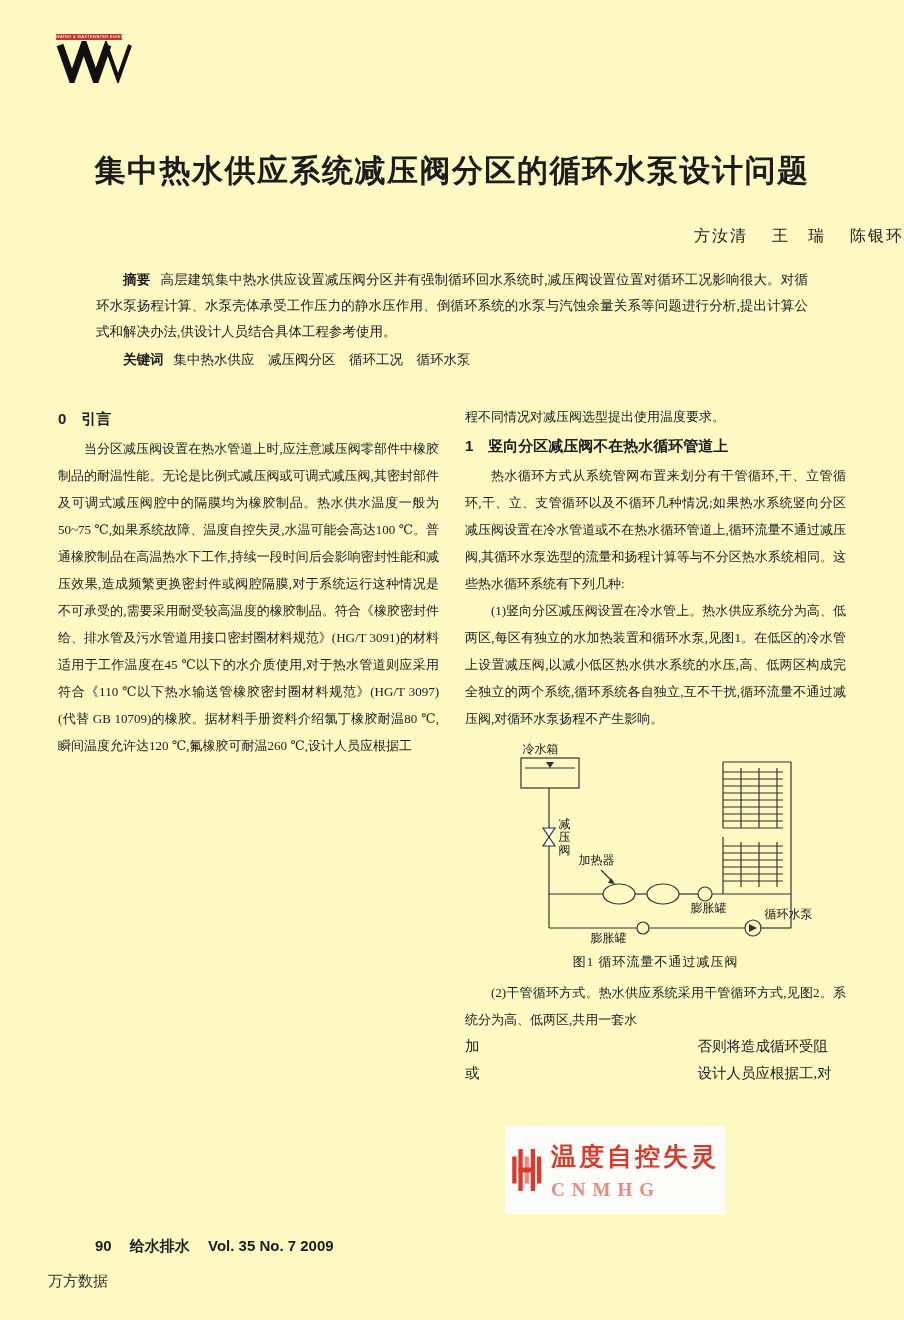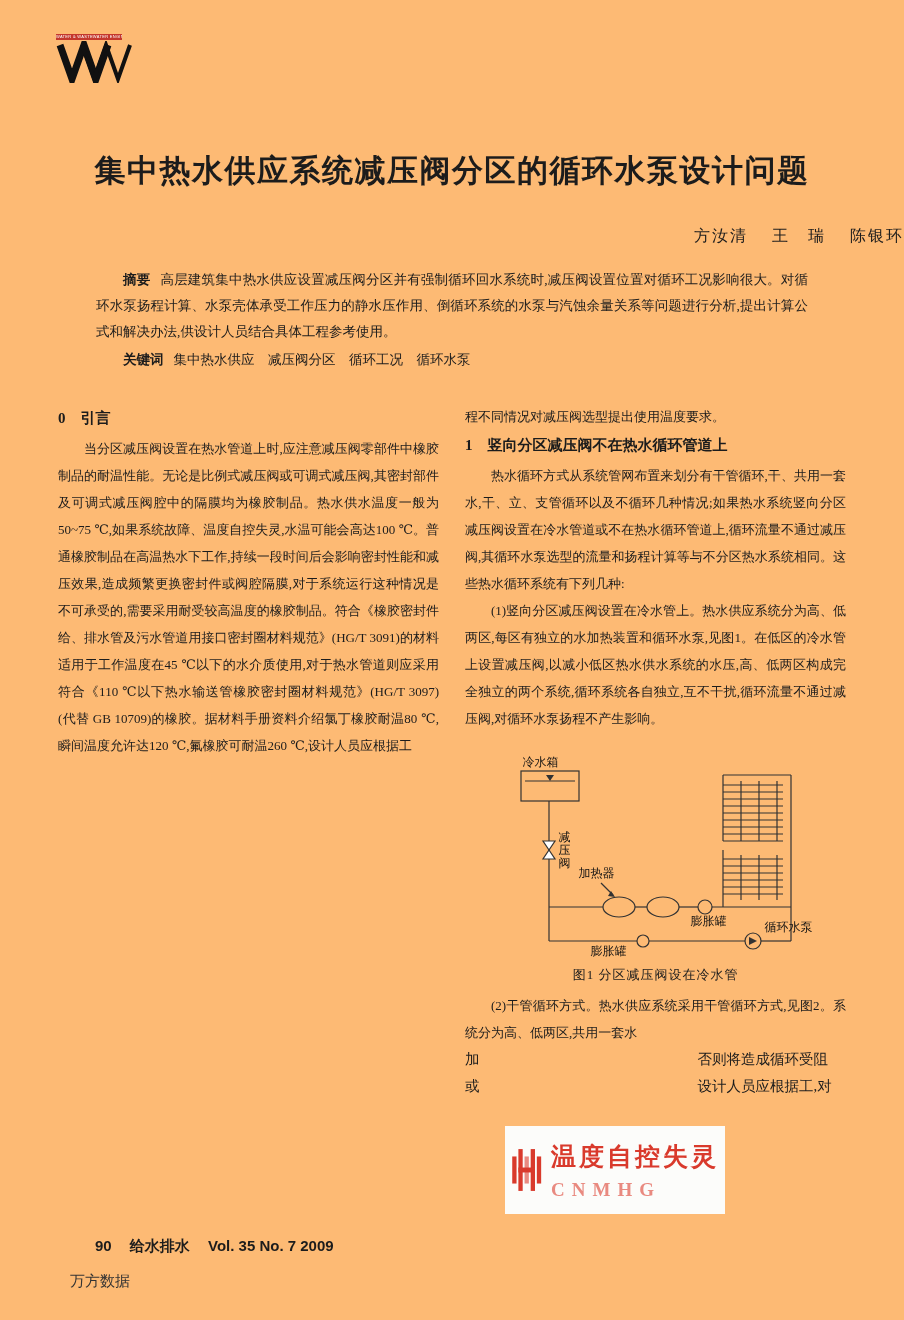--- a/index.html
+++ b/index.html
@@ -1,19 +1,19 @@
 <!DOCTYPE html>
 <html><head>
 <meta charset="utf-8">
 <style>
   * { margin:0; padding:0; box-sizing:border-box; }
   html,body { background:#e8e8e8; }
   .page {
     position:relative; width:904px; height:1320px; margin:0 auto;
-    background:#fdba74; color:#1c1c1c; overflow:hidden;
+    background:#fef9c3; color:#1c1c1c; overflow:hidden;
     font-family:"Liberation Serif","DejaVu Serif",serif;
   }
   
   .masthead { position:absolute; left:56px; top:34px; width:80px; }
   .banner {
     display:block; width:66px; height:6px; background:#c4372c; color:#fff;
     font-family:"Liberation Sans",sans-serif; font-size:4px; line-height:6px;
     overflow:hidden; white-space:nowrap; letter-spacing:.3px; text-align:center;
   }
   .wmark { display:block; margin-top:1px; }
@@ -25,43 +25,43 @@
   }
   .authors { margin-top:34px; text-align:right; font-size:16px; letter-spacing:2px; }
   .affiliation { margin-top:15px; text-align:center; font-size:13px; color:#222; }
   .abstract { margin:20px 96px 0 96px; font-size:13.5px; line-height:26px; text-align:justify; text-indent:2em; }
   .keywords { margin:2px 96px 0 96px; font-size:13.5px; line-height:26px; text-indent:2em; }
   .blabel { font-family:"Liberation Sans",sans-serif; font-weight:bold; margin-right:10px; }
   
   .columns { display:flex; gap:26px; margin:30px 58px 0 58px; }
   .col { width:381px; }
   .sec-heading {
-    font-family:Liberation Serif, serif;
+    font-family:Liberation Sans, sans-serif;
     font-size:15px; font-weight:bold; line-height:27px; margin:2px 0 3px 0;
   }
   .para { font-size:13px; line-height:27px; text-align:justify; text-indent:2em; }
   .para.no-indent { text-indent:0; }
   .fragline { font-size:14.5px; line-height:27px; white-space:nowrap; }
   .gap { display:inline-block; width:218px; }
   
-  .figure { margin:23px 0 8px 0; }
+  .figure { margin:10px 0 8px 0; }
   .fig-canvas { position:relative; width:330px; height:205px; margin:0 auto; }
   .fig-label {
     position:absolute; font-size:12px; line-height:13px; color:#111;
     font-family:"Liberation Serif",serif;
   }
   .fig-label.vert { width:14px; word-break:break-all; }
   .fig-caption { text-align:center; font-size:13px; margin-top:6px; letter-spacing:1px; }
   
   .footer {
     position:absolute; left:95px; top:1237px;
     font-family:"Liberation Sans",sans-serif; font-weight:bold; font-size:15px;
   }
   .footer span { margin-right:14px; }
-  .provider { position:absolute; left:70px; top:1272px; font-size:15px; color:#333; }
+  .provider { position:absolute; left:48px; top:1272px; font-size:15px; color:#333; }
   
   .cn-watermark {
     position:absolute; left:505px; top:1126px; width:220px; height:88px;
     background:#fcfcfa; display:flex; align-items:center; gap:8px; padding:4px 6px;
   }
   .cn-wm-text { display:flex; flex-direction:column; justify-content:center; }
   .cn-wm-line1 {
     color:#d93a2c; font-family:"Liberation Sans",sans-serif; font-weight:bold;
     font-size:25px; letter-spacing:3px; white-space:nowrap;
   }
@@ -96,21 +96,21 @@
   <div class="columns">
 
     <div class="col">
       <h3 class="sec-heading">0　引言</h3>
       <p class="para">当分区减压阀设置在热水管道上时,应注意减压阀零部件中橡胶制品的耐温性能。无论是比例式减压阀或可调式减压阀,其密封部件及可调式减压阀腔中的隔膜均为橡胶制品。热水供水温度一般为50~75 ℃,如果系统故障、温度自控失灵,水温可能会高达100 ℃。普通橡胶制品在高温热水下工作,持续一段时间后会影响密封性能和减压效果,造成频繁更换密封件或阀腔隔膜,对于系统运行这种情况是不可承受的,需要采用耐受较高温度的橡胶制品。符合《橡胶密封件给、排水管及污水管道用接口密封圈材料规范》(HG/T 3091)的材料适用于工作温度在45 ℃以下的水介质使用,对于热水管道则应采用符合《110 ℃以下热水输送管橡胶密封圈材料规范》(HG/T 3097)(代替 GB 10709)的橡胶。据材料手册资料介绍氯丁橡胶耐温80 ℃,瞬间温度允许达120 ℃,氟橡胶可耐温260 ℃,设计人员应根据工</p>
     </div>
 
     <div class="col">
       <p class="para no-indent">程不同情况对减压阀选型提出使用温度要求。</p>
       <h3 class="sec-heading">1　竖向分区减压阀不在热水循环管道上</h3>
-      <p class="para">热水循环方式从系统管网布置来划分有干管循环,干、共用一套水,干、立、支管循环以及不循环几种情况;如果热水系统竖向分区减压阀设置在冷水管道或不在热水循环管道上,循环流量不通过减压阀,其循环水泵选型的流量和扬程计算等与不分区热水系统相同。这些热水循环系统有下列几种:</p>
+      <p class="para">热水循环方式从系统管网布置来划分有干管循环,干、立管循环,干、立、支管循环以及不循环几种情况;如果热水系统竖向分区减压阀设置在冷水管道或不在热水循环管道上,循环流量不通过减压阀,其循环水泵选型的流量和扬程计算等与不分区热水系统相同。这些热水循环系统有下列几种:</p>
       <p class="para">(1)竖向分区减压阀设置在冷水管上。热水供应系统分为高、低两区,每区有独立的水加热装置和循环水泵,见图1。在低区的冷水管上设置减压阀,以减小低区热水供水系统的水压,高、低两区构成完全独立的两个系统,循环系统各自独立,互不干扰,循环流量不通过减压阀,对循环水泵扬程不产生影响。</p>
 
       <div class="figure">
         <div class="fig-canvas">
           <svg width="330" height="205" viewBox="0 0 330 205">
             <g fill="none" stroke="#333" stroke-width="1.2">
 
               <rect x="30" y="16" width="58" height="30"></rect>
               <line x1="34" y1="26" x2="84" y2="26"></line>
               <path d="M55 20 l4 6 l4 -6 z" fill="#333" stroke="none"></path>
@@ -173,21 +173,21 @@
               <path d="M120 136 L124 142 L117 141 Z" fill="#333" stroke="none"></path>
             </g>
           </svg>
           <span class="fig-label" style="left:32px; top:1px;">冷水箱</span>
           <span class="fig-label vert" style="left:68px; top:76px;">减压阀</span>
           <span class="fig-label" style="left:88px; top:112px;">加热器</span>
           <span class="fig-label" style="left:200px; top:160px;">膨胀罐</span>
           <span class="fig-label" style="left:100px; top:190px;">膨胀罐</span>
           <span class="fig-label" style="left:274px; top:166px;">循环水泵</span>
         </div>
-        <div class="fig-caption">图1  分区减压阀设在冷水管</div>
+        <div class="fig-caption">图1  循环流量不通过减压阀</div>
       </div>
 
       <p class="para">(2)干管循环方式。热水供应系统采用干管循环方式,见图2。系统分为高、低两区,共用一套水</p>
       <div class="fragline">
         <span>加</span><span class="gap"></span><span>否则将造成循环受阻</span>
       </div>
       <div class="fragline">
         <span>或</span><span class="gap"></span><span>设计人员应根据工,对</span>
       </div>
     </div>

